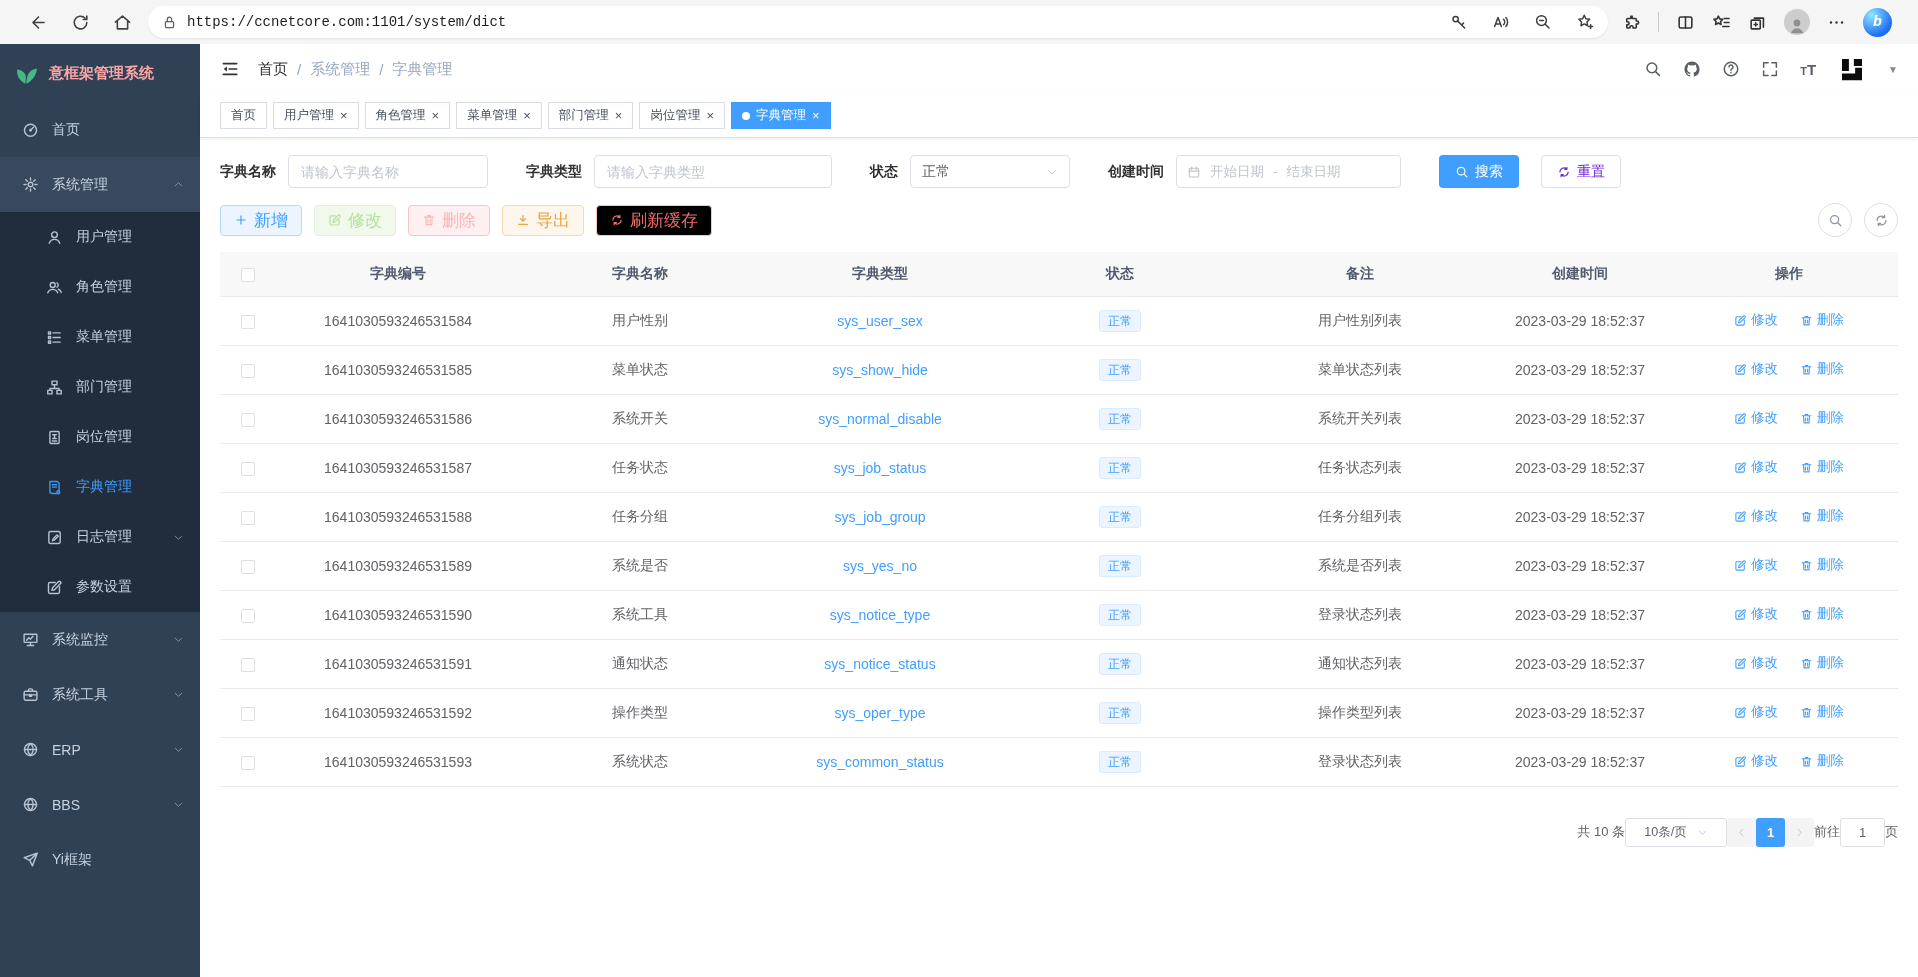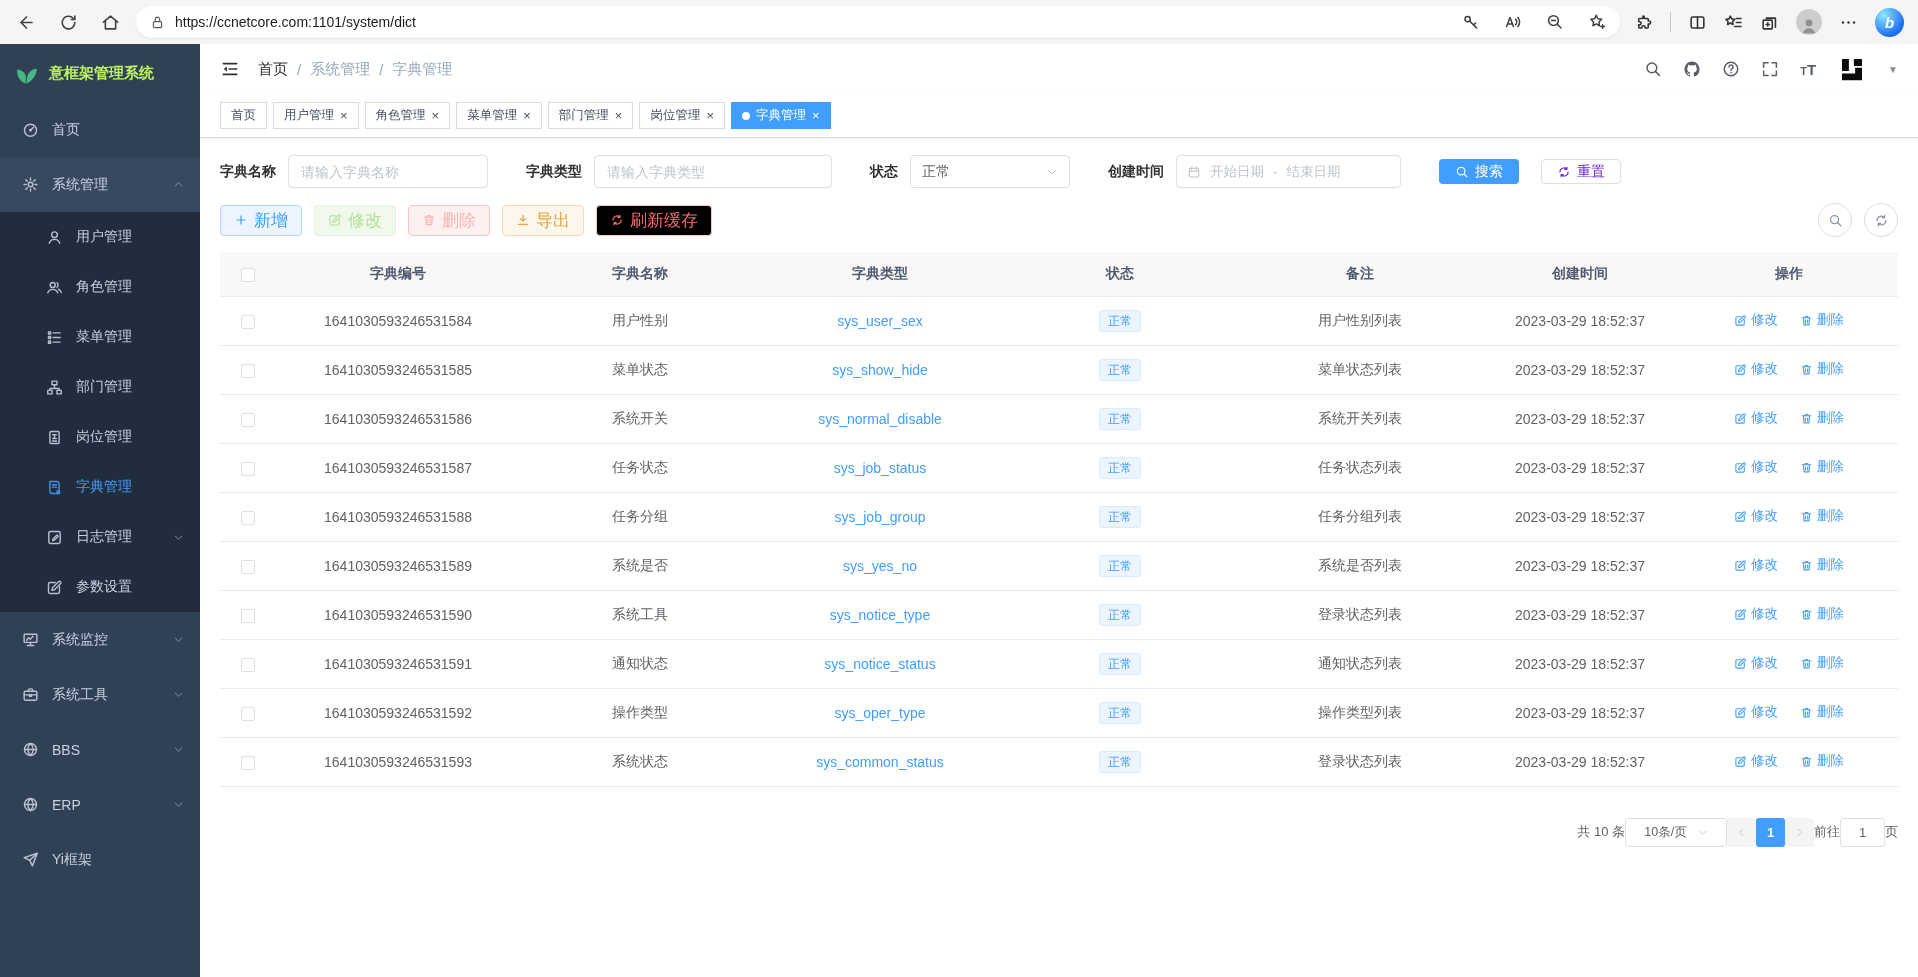--- a/index.html
+++ b/index.html
@@ -3,39 +3,39 @@
 <meta charset="utf-8">
 <style>
   *{margin:0;padding:0;box-sizing:border-box;}
   html,body{width:1918px;height:977px;overflow:hidden;}
   body{font-family:"Liberation Sans","DejaVu Sans",sans-serif;background:#fff;color:#303133;}
   svg{display:block;}
   .st{fill:none;stroke:currentColor;stroke-width:2;stroke-linecap:round;stroke-linejoin:round;}
   .fl{fill:currentColor;stroke:none;}
 
   
-  .browser{height:44px;background:#f5f5f6;display:flex;align-items:center;gap:10px;padding:0 10px;}
+  .browser{height:44px;background:#f5f5f6;display:flex;align-items:center;gap:10px;padding:0 22px;font-family:Liberation Mono, monospace;}
   .bico{width:32px;height:32px;display:flex;align-items:center;justify-content:center;color:#414141;border-radius:6px;flex:0 0 auto;cursor:pointer;}
   .bico svg{width:19px;height:19px;}
   .url-pill{flex:1;height:32px;background:#fff;border-radius:16px;display:flex;align-items:center;gap:10px;padding:0 14px;box-shadow:0 1px 2px rgba(0,0,0,.08);min-width:0;cursor:text;}
   .url-pill .lock{color:#5f5f5f;}.url-pill .lock svg{width:15px;height:15px;}
   .url-text{font-size:14px;color:#1d1d1d;white-space:nowrap;overflow:hidden;}
   .pill-icons{margin-left:auto;display:flex;align-items:center;gap:24px;color:#3e3e3e;}
   .pill-icons svg{width:18px;height:18px;}
   .b-right{display:flex;align-items:center;gap:17px;color:#333;padding:0 4px;}
   .b-right svg{width:19px;height:19px;}
   .vsep{width:1px;height:20px;background:#c9c9c9;}
   .avatar{width:26px;height:26px;border-radius:50%;background:#cdcdcd;overflow:hidden;display:flex;align-items:flex-end;justify-content:center;color:#8f8f8f;cursor:pointer;}
   .avatar svg{width:20px;height:20px;}
   .copilot{width:29px;height:29px;border-radius:50%;background:radial-gradient(circle at 30% 25%,#8ee8ff,#1e6ef5 70%);color:#fff;font-weight:bold;font-style:italic;font-size:15px;display:flex;align-items:center;justify-content:center;cursor:pointer;}
 
   
   .app{display:flex;height:933px;}
   .sidebar{width:200px;background:#304156;flex:0 0 auto;display:flex;flex-direction:column;}
-  .logo{height:58px;display:flex;align-items:center;gap:10px;padding:0 13px;color:#bef264;font-weight:bold;font-size:15px;}
+  .logo{height:58px;display:flex;align-items:center;gap:10px;padding:0 13px;color:#fca5a5;font-weight:bold;font-size:15px;}
   .logo svg{width:26px;height:26px;color:#45b984;}
   .m-item{height:52px;display:flex;align-items:center;gap:13px;padding:0 16px 0 22px;font-size:14px;color:#c7d0de;cursor:pointer;}
   .m-item svg{width:17px;height:17px;opacity:.9;flex:0 0 auto;}
   .m-item .chev{margin-left:auto;color:#93a3b8;}
   .m-item .chev svg{width:11px;height:11px;}
   .m-item.lvl1{height:55px;}
   .sub{background:#212d3d;}
   .sub .m-item{padding-left:46px;height:50px;}
   .m-item.active{color:#409eff;}
   .m-item.open-parent{background:#38495f;}
@@ -69,21 +69,21 @@
   .f-label{font-size:14px;font-weight:700;color:#303133;white-space:nowrap;}
   .f-input{height:33px;border:1px solid #dcdfe6;border-radius:4px;padding:0 12px;font-size:14px;color:#606266;background:#fff;outline:none;font-family:inherit;}
   .f-input::placeholder{color:#bfc4cc;}
   .w-name{width:200px;}.w-type{width:238px;}
   .f-select{width:160px;height:33px;border:1px solid #dcdfe6;border-radius:4px;background:#fff;display:flex;align-items:center;justify-content:space-between;padding:0 11px;font-size:14px;color:#606266;cursor:pointer;}
   .f-select .chev{color:#c0c4cc;}.f-select svg{width:12px;height:12px;}
   .f-date{width:225px;height:33px;border:1px solid #dcdfe6;border-radius:4px;background:#fff;display:flex;align-items:center;gap:9px;padding:0 10px;font-size:13.5px;color:#bfc4cc;cursor:pointer;}
   .f-date svg{width:14px;height:14px;color:#c0c4cc;flex:0 0 auto;}
   .f-date .dsep{color:#bfc4cc;}
   .f-date span{white-space:nowrap;}
-  .btn{height:25px;border-radius:4px;display:inline-flex;align-items:center;gap:6px;padding:0 15px;font-size:14px;border:1px solid transparent;cursor:pointer;background:#fff;font-family:inherit;white-space:nowrap;}
+  .btn{height:33px;border-radius:4px;display:inline-flex;align-items:center;gap:6px;padding:0 15px;font-size:14px;border:1px solid transparent;cursor:pointer;background:#fff;font-family:inherit;white-space:nowrap;}
   .btn svg{width:14px;height:14px;}
   .btn-search{background:#409eff;color:#fff;margin-right:22px;}
   .btn-reset{border-color:#dcdfe6;color:#6d28d9;}
 
   
   .toolbar{display:flex;align-items:center;gap:12px;margin-top:15px;}
   .btn-sm{height:31px;padding:0 13px;font-size:17px;}
   .btn-add{background:#ecf5ff;border-color:#b3d8ff;color:#409eff;}
   .btn-mod{background:#f0f9eb;border-color:#e1f3d8;color:#b7e09e;cursor:not-allowed;}
   .btn-del{background:#fef0f0;border-color:#fbc4c4;color:#f9b6b6;cursor:not-allowed;}
@@ -328,33 +328,33 @@
             <svg viewBox="0 0 24 24" class="st">
               <path d="m5 9 7 7 7-7"></path>
             </svg>
           </span>
       </div>
       <div class="m-item lvl1">
         <svg viewBox="0 0 24 24" class="st">
             <circle cx="12" cy="12" r="8.5"></circle>
             <path d="M3.5 12h17M12 3.5c2.5 2.3 3.8 5.1 3.8 8.5s-1.3 6.2-3.8 8.5C9.5 18.2 8.2 15.4 8.2 12S9.5 5.8 12 3.5z"></path>
           </svg>
-        <span>BBS</span>
+        <span>ERP</span>
         <span class="chev">
             <svg viewBox="0 0 24 24" class="st">
               <path d="m5 9 7 7 7-7"></path>
             </svg>
           </span>
       </div>
       <div class="m-item lvl1">
         <svg viewBox="0 0 24 24" class="st">
             <circle cx="12" cy="12" r="8.5"></circle>
             <path d="M3.5 12h17M12 3.5c2.5 2.3 3.8 5.1 3.8 8.5s-1.3 6.2-3.8 8.5C9.5 18.2 8.2 15.4 8.2 12S9.5 5.8 12 3.5z"></path>
           </svg>
-        <span>ERP</span>
+        <span>BBS</span>
         <span class="chev">
             <svg viewBox="0 0 24 24" class="st">
               <path d="m5 9 7 7 7-7"></path>
             </svg>
           </span>
       </div>
       <div class="m-item lvl1">
         <svg viewBox="0 0 24 24" class="st">
             <path d="M21.5 3 11 13.2M21.5 3l-6.8 18-3.7-7.8L3 9.5z"></path>
           </svg>

